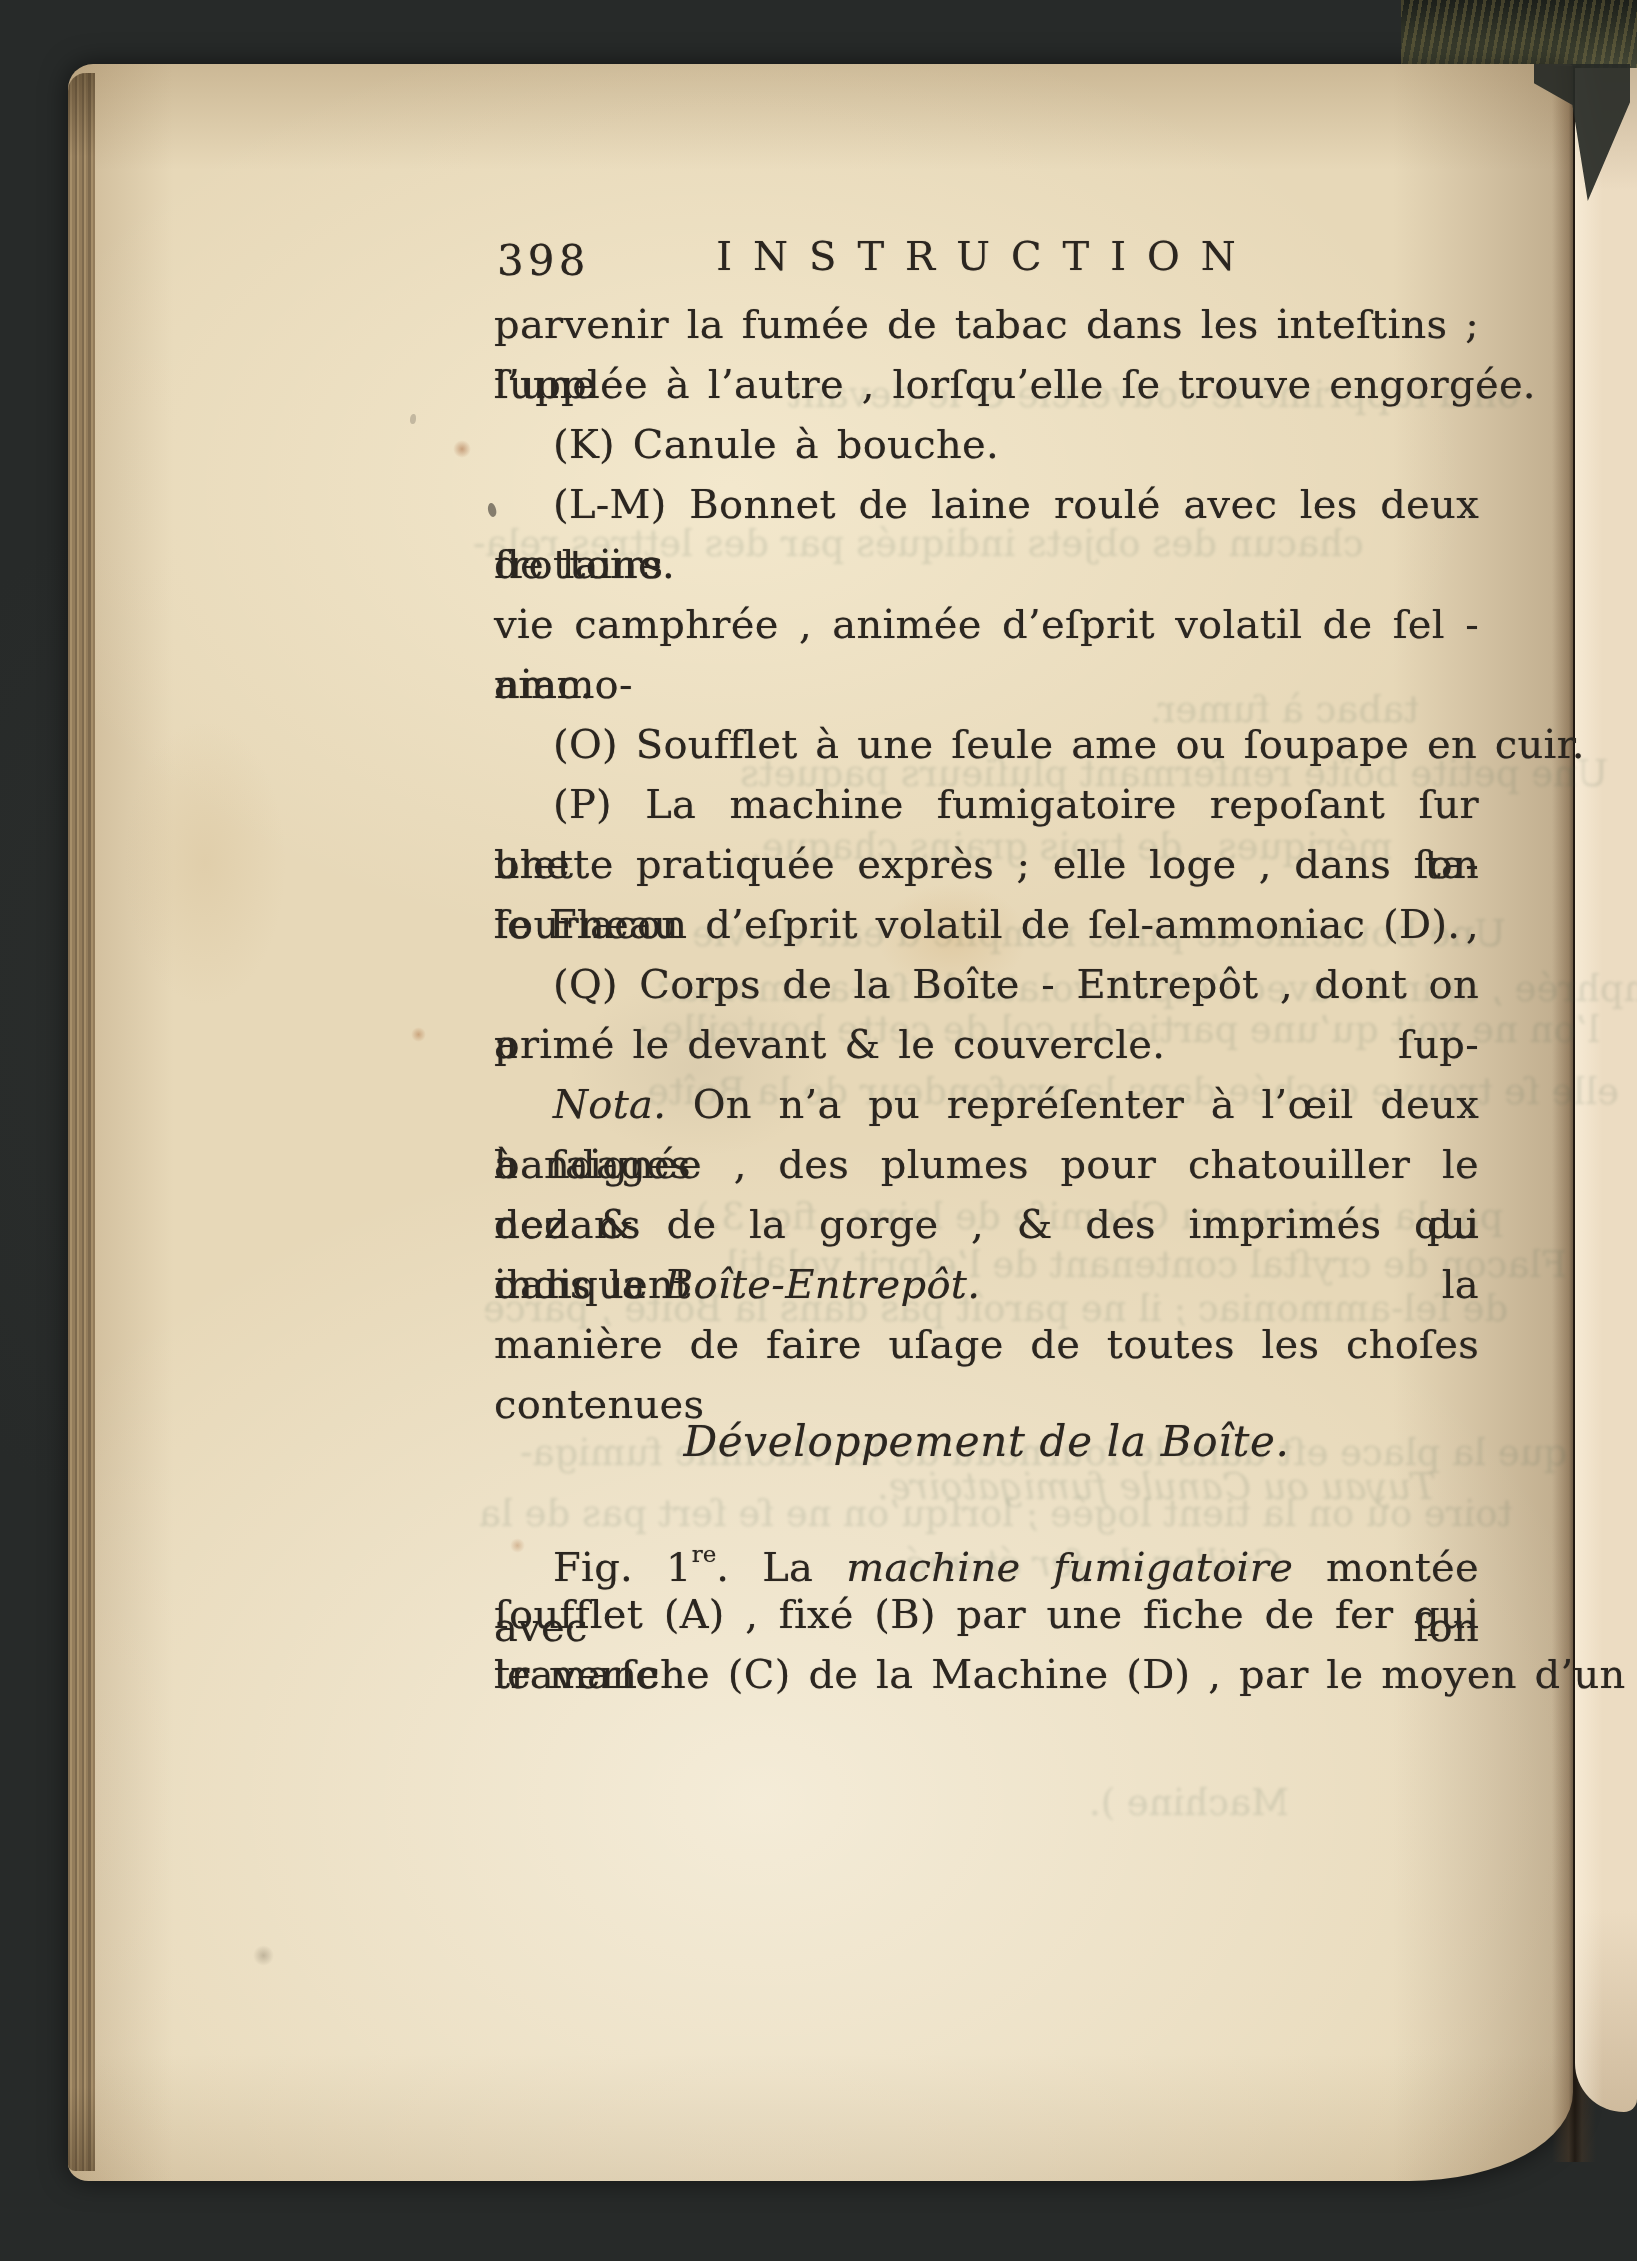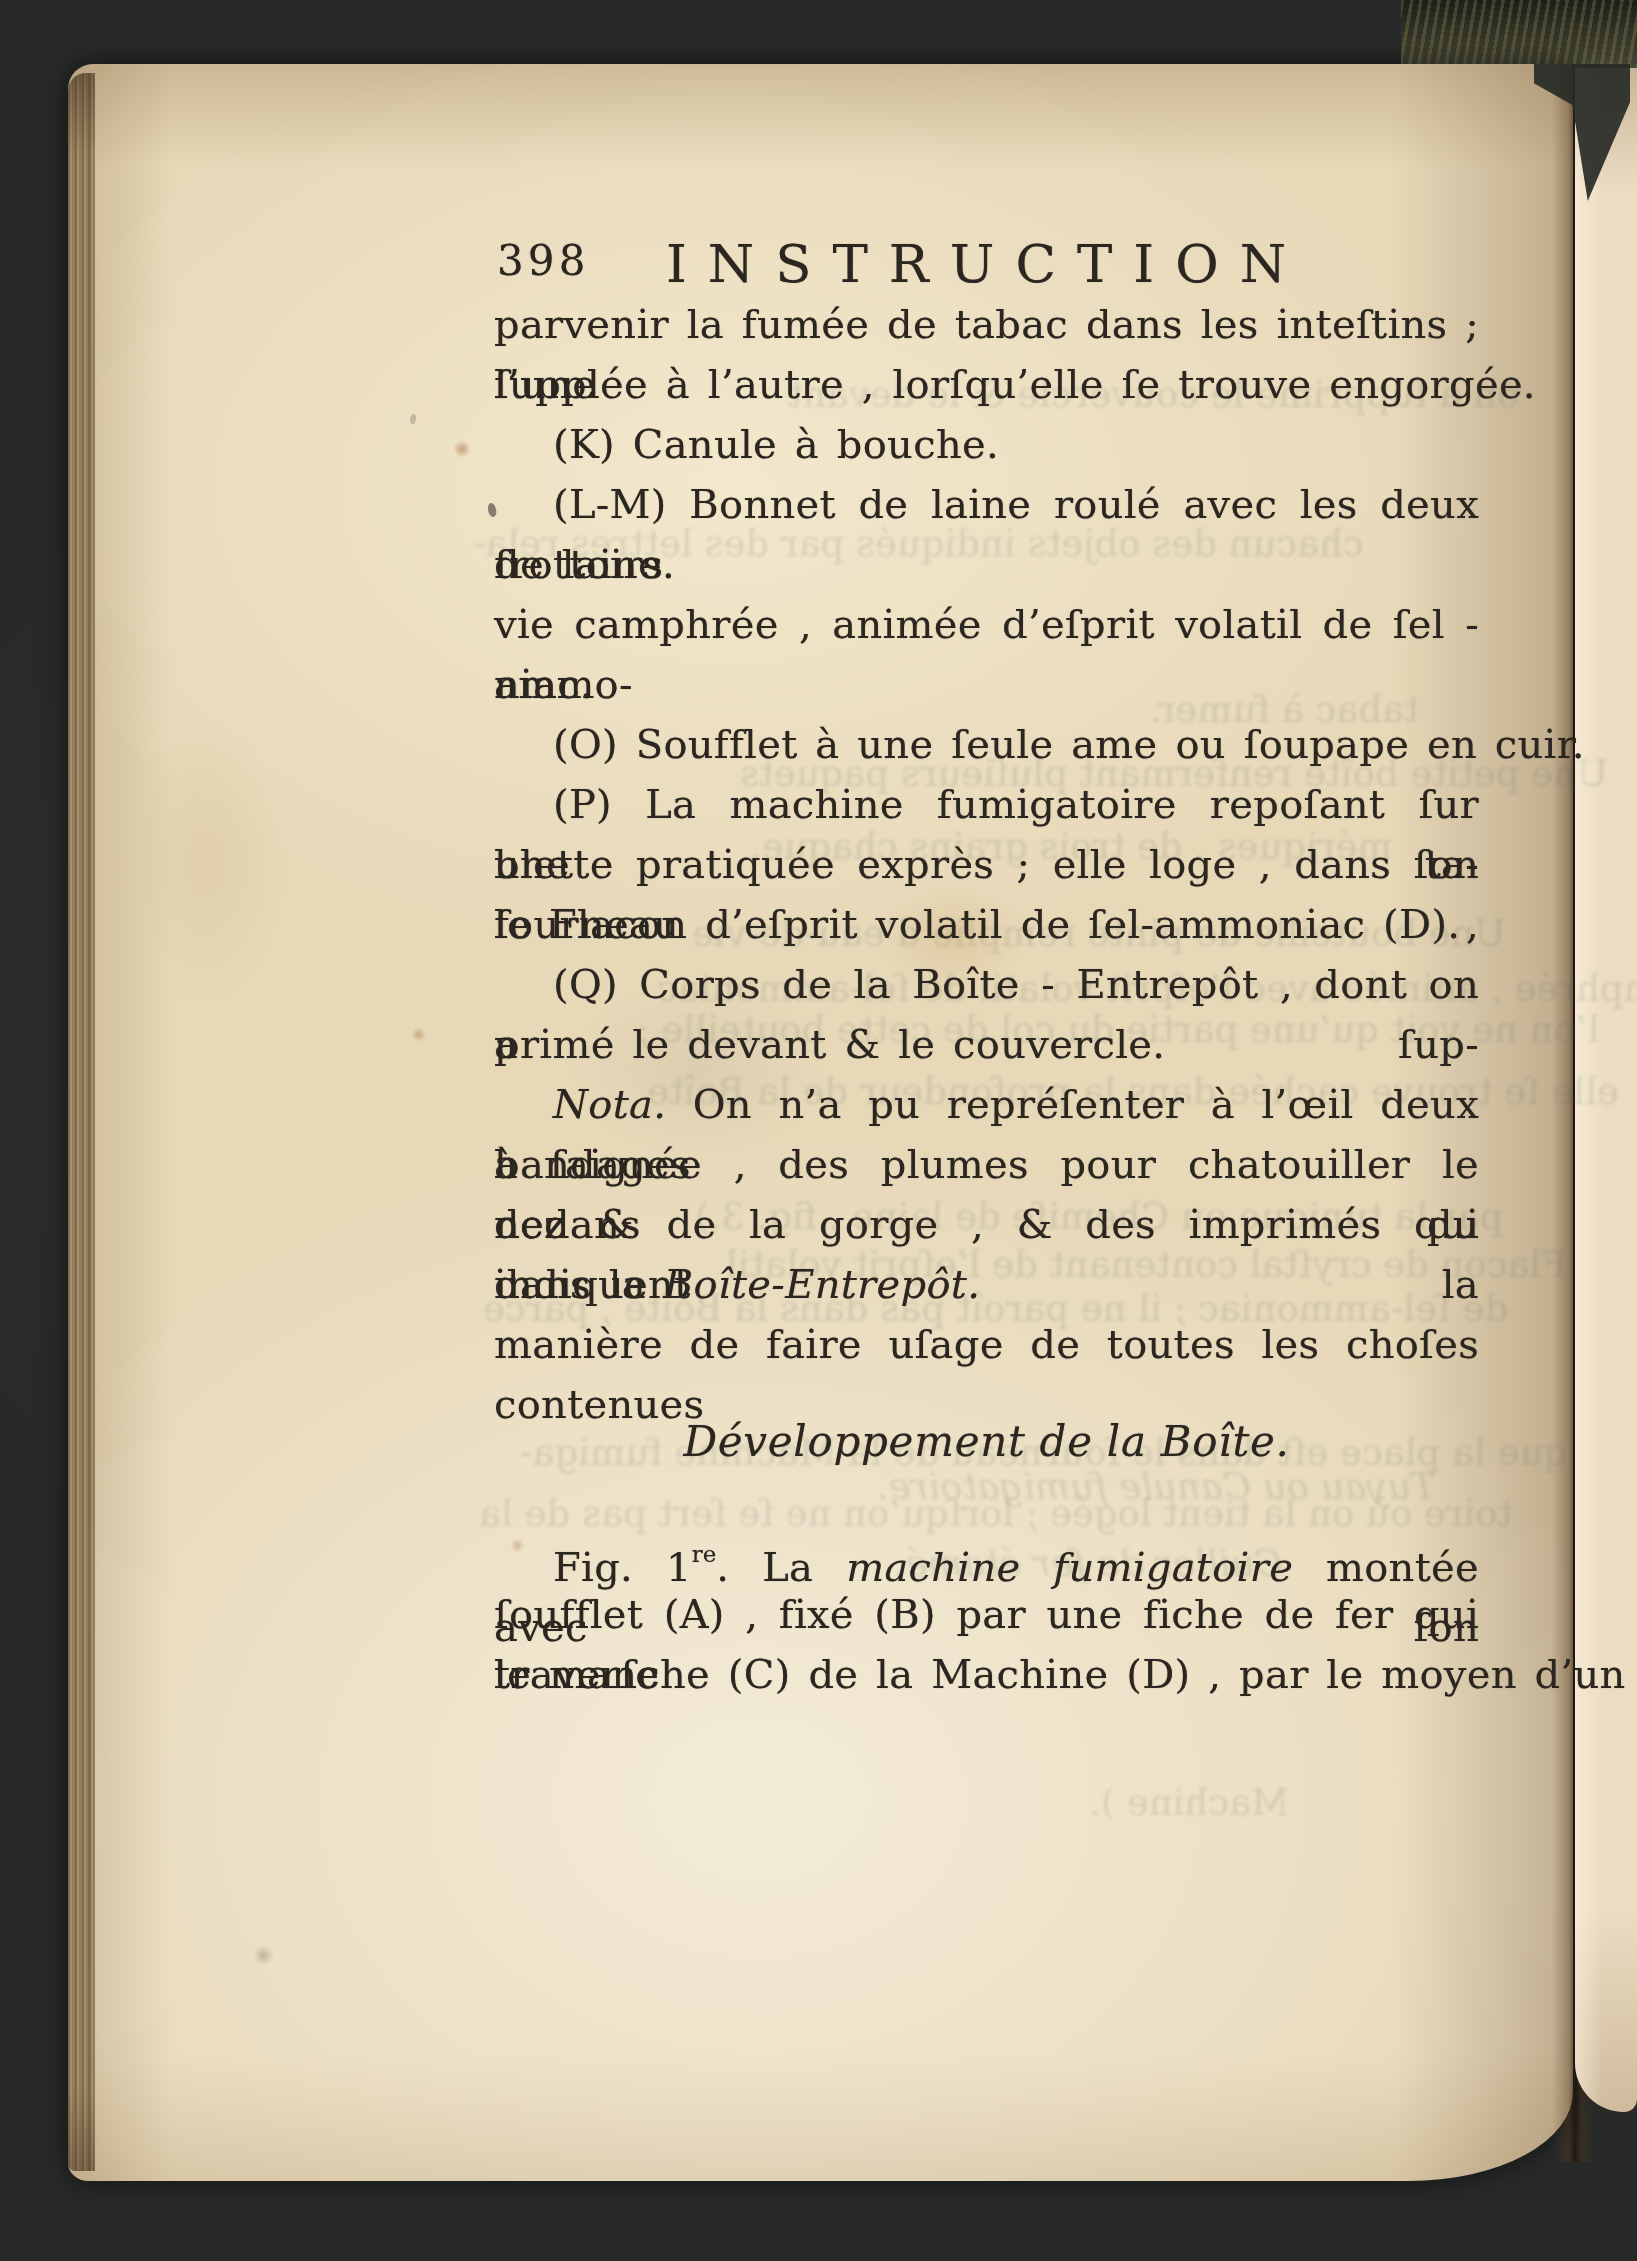--- a/index.html
+++ b/index.html
@@ -56,21 +56,21 @@
   
   .stain{position:absolute; border-radius:50%; pointer-events:none;}
   .ink-mark{position:absolute; background:rgba(45,42,36,.55); border-radius:60% 40% 55% 45%; pointer-events:none;}
   
   .ink{ color:#2b2620; text-shadow:0 0 0.9px rgba(43,38,32,.55); }
   .page-number{
     position:absolute; left:497px; top:236px; font-size:42px; letter-spacing:4.1px;
   }
   .running-title{
     position:absolute; left:494px; top:233px; width:985px; text-align:center;
-    font-size:53px; letter-spacing:21px; white-space:nowrap;
+    font-size:40px; letter-spacing:21px; white-space:nowrap;
   }
   .text-col{ position:absolute; left:494px; top:294px; width:985px; }
   .line{
     font-size:40px; line-height:60px; height:60px; white-space:nowrap;
     word-spacing:4.8px; letter-spacing:0.3px;
   }
   .just{ white-space:normal; text-align:justify; text-align-last:justify; }
   .ind{ text-indent:59px; }
   .it{ font-style:italic;margin-top:40px; }
   .heading{

